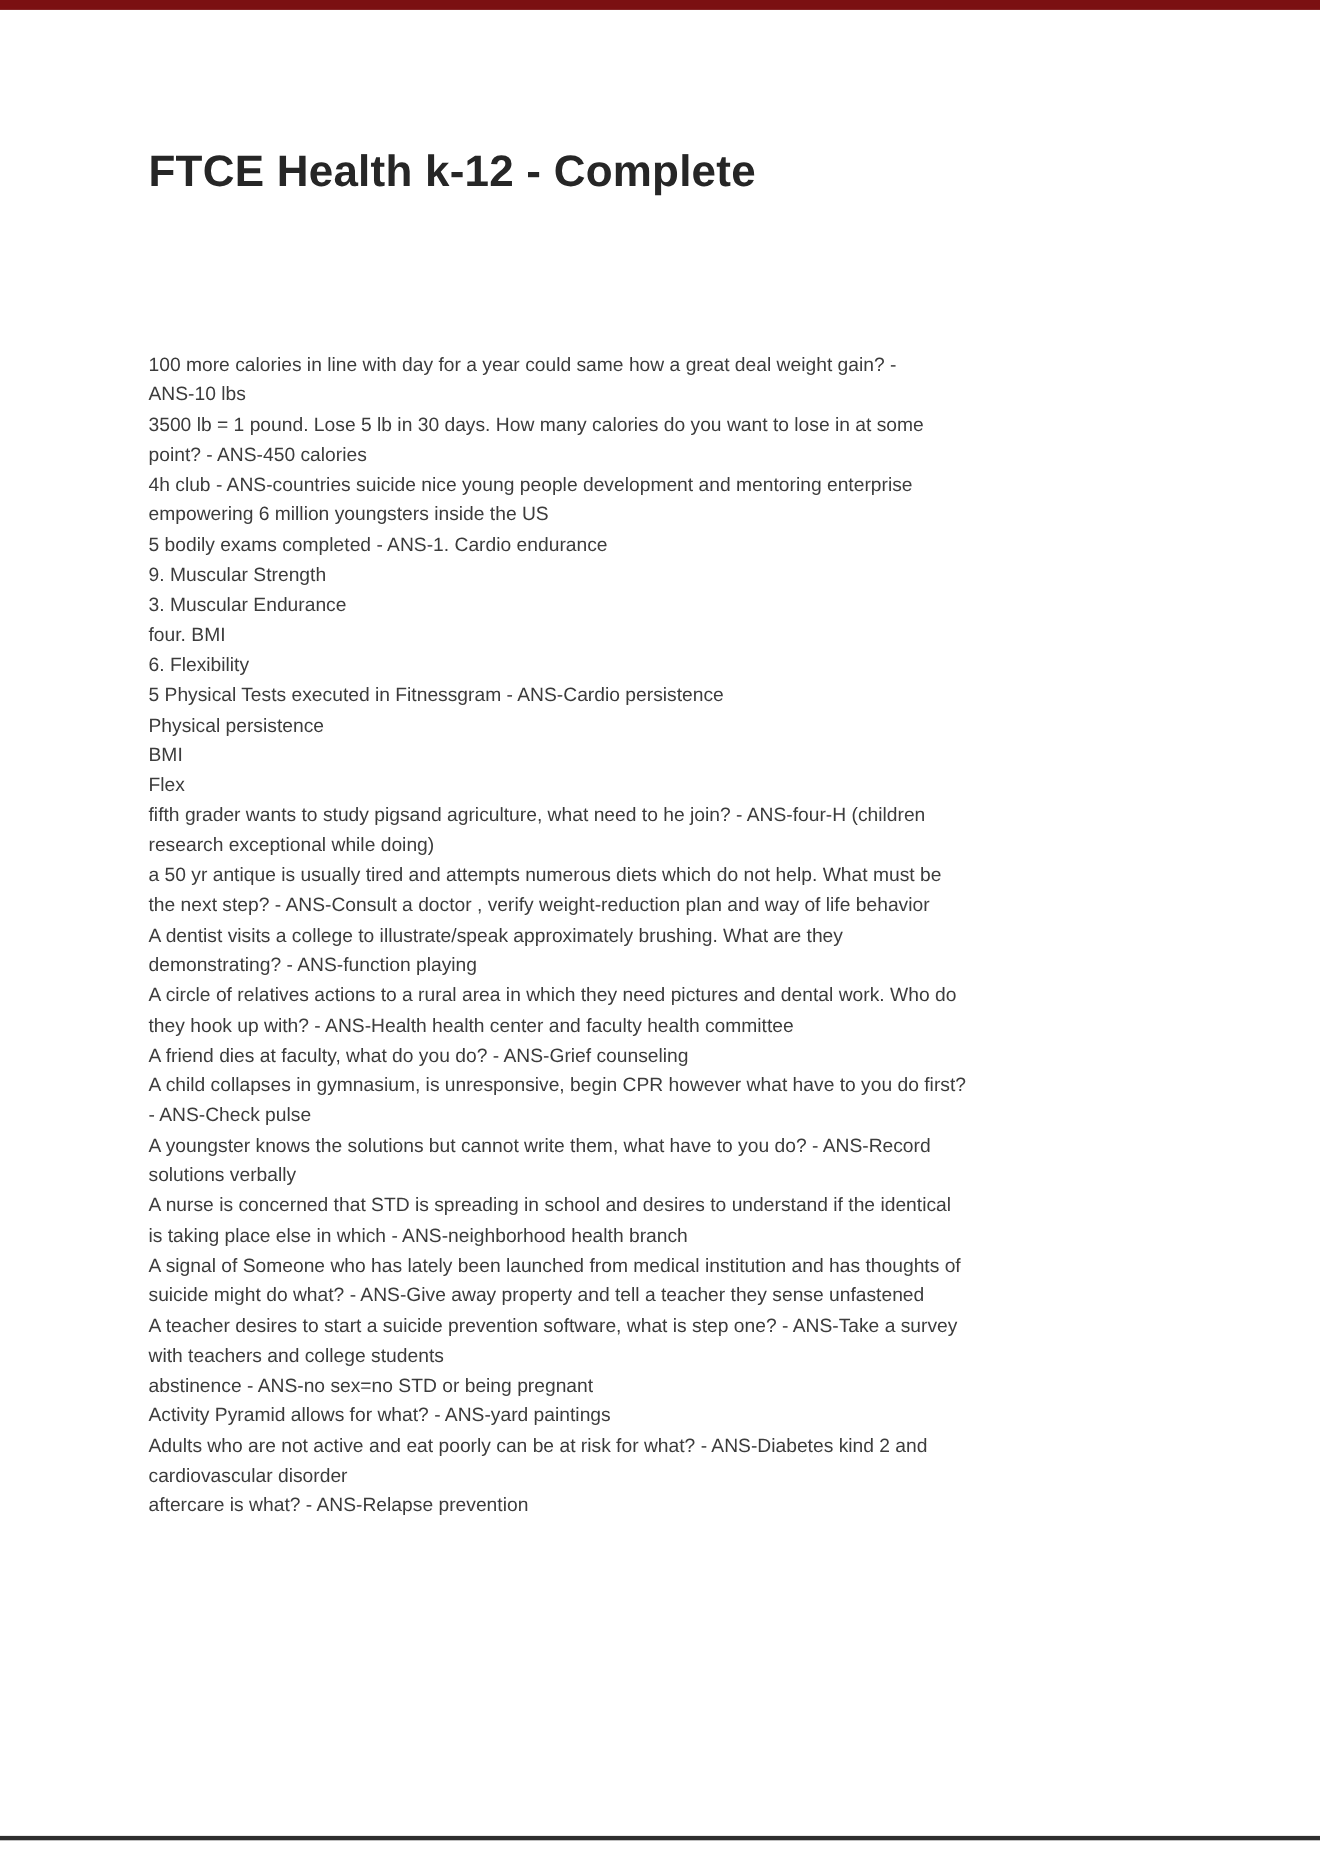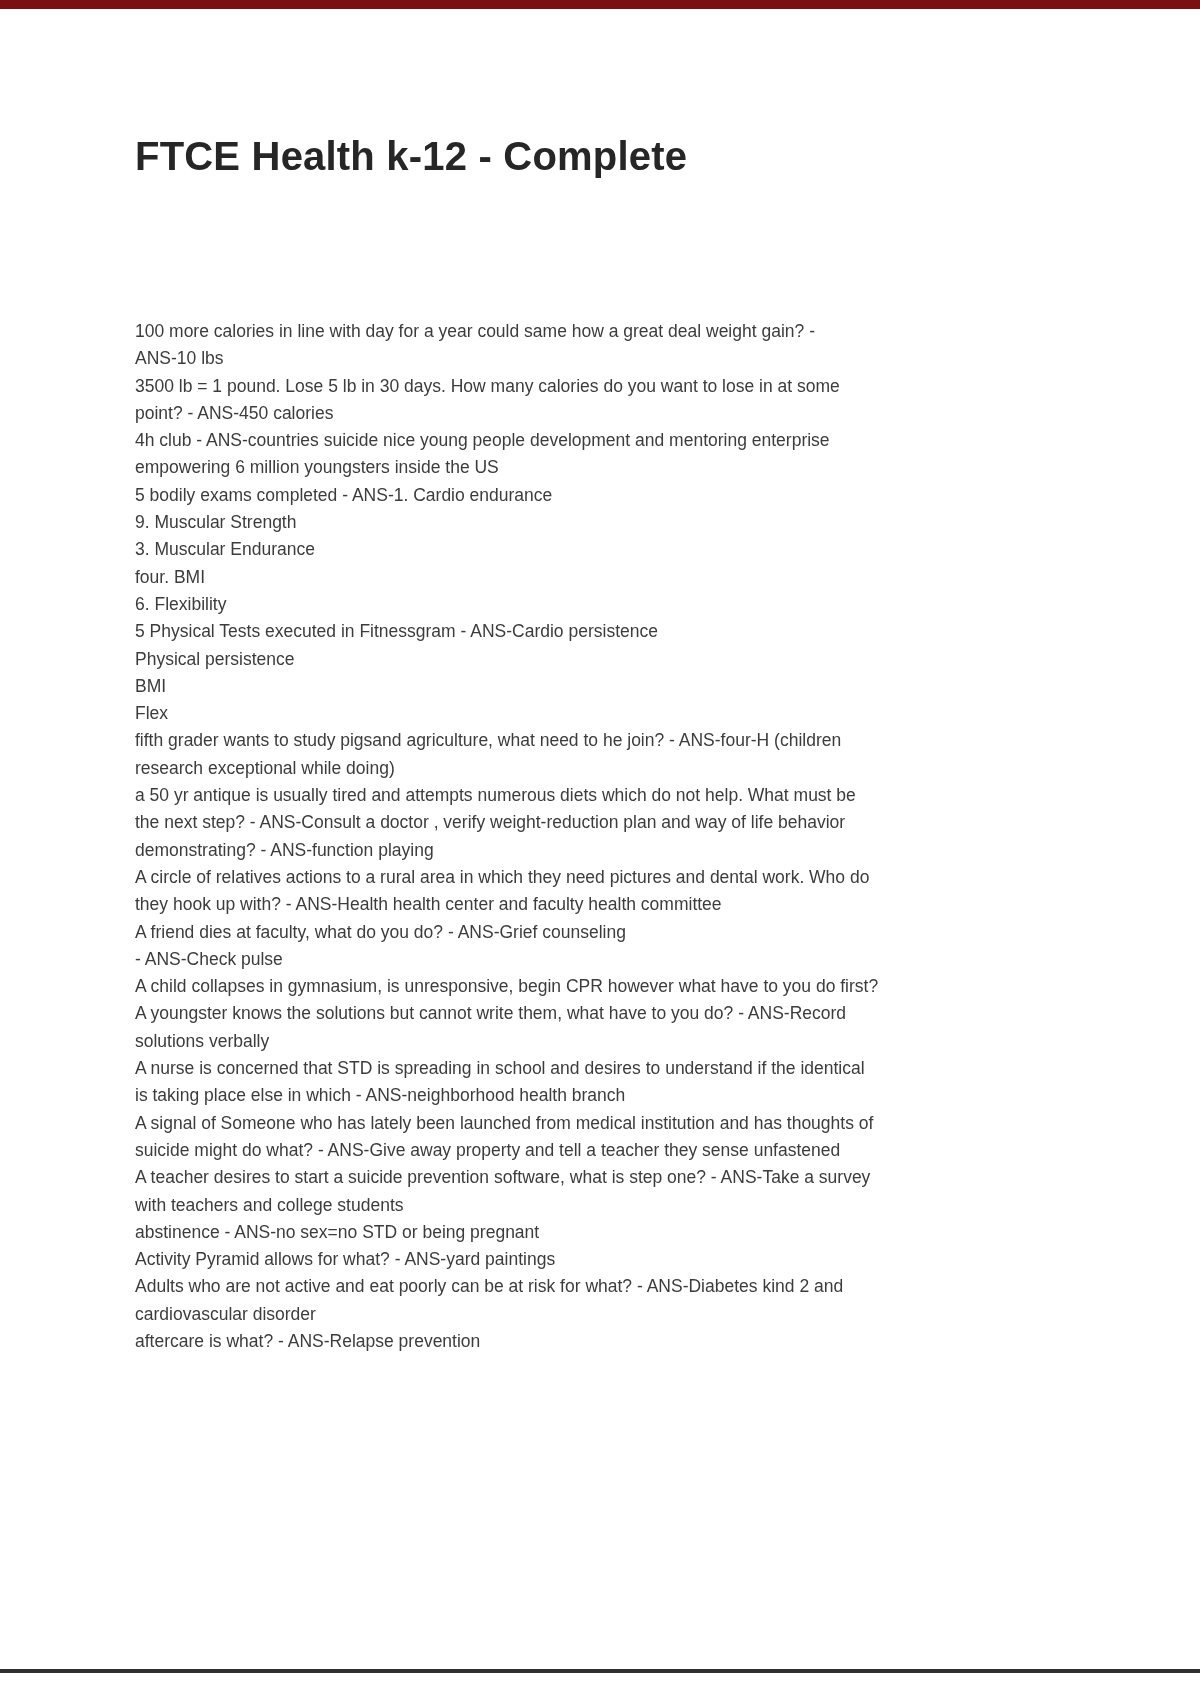--- a/index.html
+++ b/index.html
@@ -63,26 +63,27 @@
   <div class="line">four. BMI</div>
   <div class="line">6. Flexibility</div>
   <div class="line">5 Physical Tests executed in Fitnessgram - ANS-Cardio persistence</div>
   <div class="line">Physical persistence</div>
   <div class="line">BMI</div>
   <div class="line">Flex</div>
   <div class="line">fifth grader wants to study pigsand agriculture, what need to he join? - ANS-four-H (children</div>
   <div class="line">research exceptional while doing)</div>
   <div class="line">a 50 yr antique is usually tired and attempts numerous diets which do not help. What must be</div>
   <div class="line">the next step? - ANS-Consult a doctor , verify weight-reduction plan and way of life behavior</div>
+  <div class="line">A dentist visits a college to illustrate/speak approximately brushing. What are they</div>
   <div class="line">demonstrating? - ANS-function playing</div>
   <div class="line">A circle of relatives actions to a rural area in which they need pictures and dental work. Who do</div>
   <div class="line">they hook up with? - ANS-Health health center and faculty health committee</div>
   <div class="line">A friend dies at faculty, what do you do? - ANS-Grief counseling</div>
+  <div class="line">A child collapses in gymnasium, is unresponsive, begin CPR however what have to you do first?</div>
   <div class="line">- ANS-Check pulse</div>
-  <div class="line">A child collapses in gymnasium, is unresponsive, begin CPR however what have to you do first?</div>
   <div class="line">A youngster knows the solutions but cannot write them, what have to you do? - ANS-Record</div>
   <div class="line">solutions verbally</div>
   <div class="line">A nurse is concerned that STD is spreading in school and desires to understand if the identical</div>
   <div class="line">is taking place else in which - ANS-neighborhood health branch</div>
   <div class="line">A signal of Someone who has lately been launched from medical institution and has thoughts of</div>
   <div class="line">suicide might do what? - ANS-Give away property and tell a teacher they sense unfastened</div>
   <div class="line">A teacher desires to start a suicide prevention software, what is step one? - ANS-Take a survey</div>
   <div class="line">with teachers and college students</div>
   <div class="line">abstinence - ANS-no sex=no STD or being pregnant</div>
   <div class="line">Activity Pyramid allows for what? - ANS-yard paintings</div>

